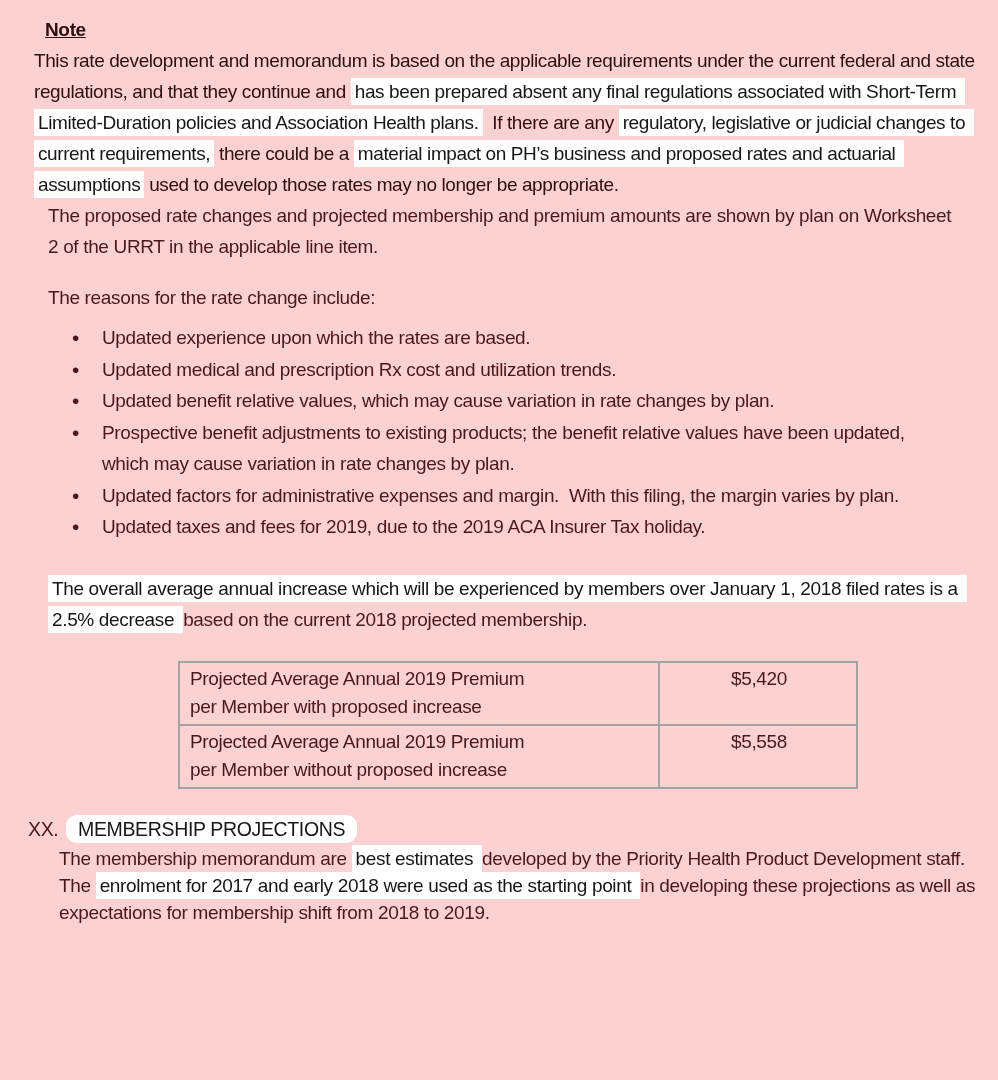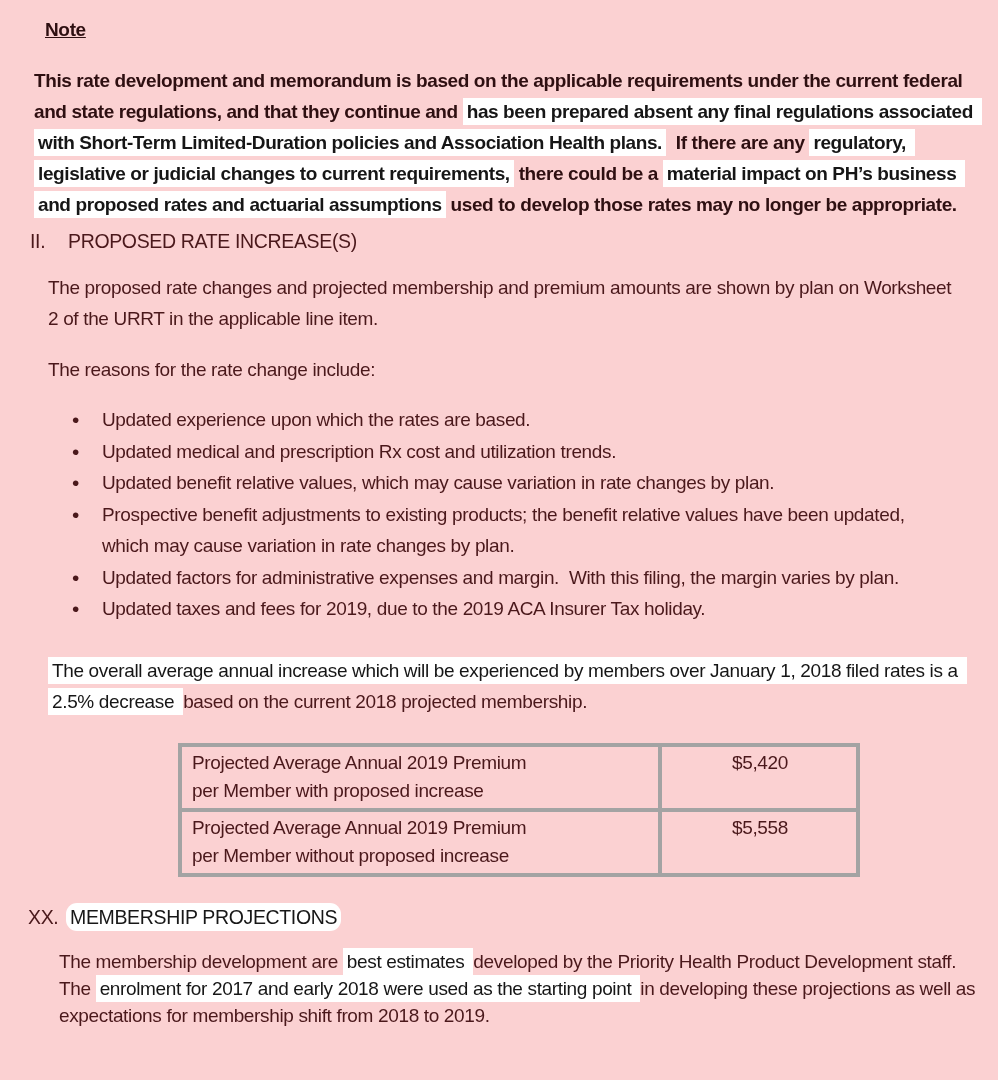--- a/index.html
+++ b/index.html
@@ -16,47 +16,47 @@
   .page { width:998px; height:888px; padding:14px 20px 0 30px; }
 
   .note-heading {
     margin-left:15px;
     font-weight:bold;
     text-decoration:underline;
     color:#2e0f11;
     font-size:19px;
   }
 
-  .seg-para { white-space:pre-wrap;margin-top:15px; }
+  .seg-para { white-space:pre-wrap; }
   .hl {
     background:#ffffff;
     color:#161616;
     padding:3px 4px;
     -webkit-box-decoration-break:clone;
     box-decoration-break:clone;
   }
 
   .intro {
-    margin-top:20px;
+    margin-top:0;
     margin-left:4px;
     max-width:948px;
-    font-weight:bold;
+    font-weight:normal;
     color:#2e0f11;
     letter-spacing:-0.4px;
   }
 
   .sec-head { margin-top:6px; font-size:19.5px; }
   .sec-head .num { display:inline-block; min-width:38px; }
-  .sec-head .sec-title.hl { padding:3px 4px; color:#171717;border-radius:11px; }
+  .sec-head .sec-title.hl { padding:3px 12px; color:#171717;border-radius:11px; }
 
   .sec-body { margin-left:18px; }
   .para1 { max-width:910px; }
   .reasons-label { margin-top:20px; }
 
-  ul.bullets { list-style:none; margin-top:19px; max-width:880px; }
+  ul.bullets { list-style:none; margin-top:9px; max-width:880px; }
   ul.bullets li {
     position:relative;
     padding-left:54px;
     line-height:31.5px;
     white-space:pre-wrap;
   }
   ul.bullets li::before {
     content:"\2022";
     position:absolute;
     left:24px;
@@ -64,44 +64,41 @@
   }
 
   .avg-para { margin-top:30px; max-width:935px; }
 
   table.premium-table {
     margin-top:26px;
     margin-left:130px;
     border-collapse:collapse;
   }
   table.premium-table td {
-    border:4px solid #a3a3a3;
+    border:2px solid #a3a3a3;
     vertical-align:top;
     line-height:28px;
     padding:2px 8px 3px 10px;
   }
   td.cell-label { width:480px; }
   td.cell-value { width:198px; text-align:center; padding-left:4px; padding-right:4px; }
   .cell-line { display:block; }
 
   .sec-xx { margin-top:25px; margin-left:-2px; }
   .xx-para { margin-left:29px; max-width:930px; line-height:27px; }
 </style>
 </head>
 <body>
 
 <div class="page">
 
   <div class="note-heading">Note</div>
 
   <p class="intro seg-para"><span>This rate development and memorandum is based on the applicable requirements under the current federal and state regulations, and that they continue and </span><span class="hl">has been prepared absent any final regulations associated with Short-Term Limited-Duration policies and Association Health plans.</span><span>  If there are any </span><span class="hl">regulatory, legislative or judicial changes to current requirements,</span><span> there could be a </span><span class="hl">material impact on PH’s business and proposed rates and actuarial assumptions</span><span> used to develop those rates may no longer be appropriate.</span></p>
 
-  <div class="sec-head">
-    <span class="num">II.</span><span class="sec-title">PROPOSED RATE INCREASE(S)</span>
-  </div>
 
   <div class="sec-body">
 
     <p class="para1 seg-para">The proposed rate changes and projected membership and premium amounts are shown by plan on Worksheet 2 of the URRT in the applicable line item.</p>
 
     <p class="reasons-label">The reasons for the rate change include:</p>
 
     <ul class="bullets">
         <li>Updated experience upon which the rates are based.</li>
         <li>Updated medical and prescription Rx cost and utilization trends.</li>
@@ -131,15 +128,15 @@
         </tr>
       </tbody>
     </table>
 
   </div>
 
   <div class="sec-head sec-xx">
     <span class="num">XX.</span><span class="sec-title hl">MEMBERSHIP PROJECTIONS</span>
   </div>
 
-  <p class="xx-para seg-para"><span>The membership development are </span><span class="hl">best estimates </span><span>developed by the Priority Health Product Development staff.  The </span><span class="hl">enrolment for 2017 and early 2018 were used as the starting point </span><span>in developing these projections as well as expectations for membership shift from 2018 to 2019.</span></p>
+  <p class="xx-para seg-para"><span>The membership memorandum are </span><span class="hl">best estimates </span><span>developed by the Priority Health Product Development staff.  The </span><span class="hl">enrolment for 2017 and early 2018 were used as the starting point </span><span>in developing these projections as well as expectations for membership shift from 2018 to 2019.</span></p>
 
 </div>
 
 </body></html>

